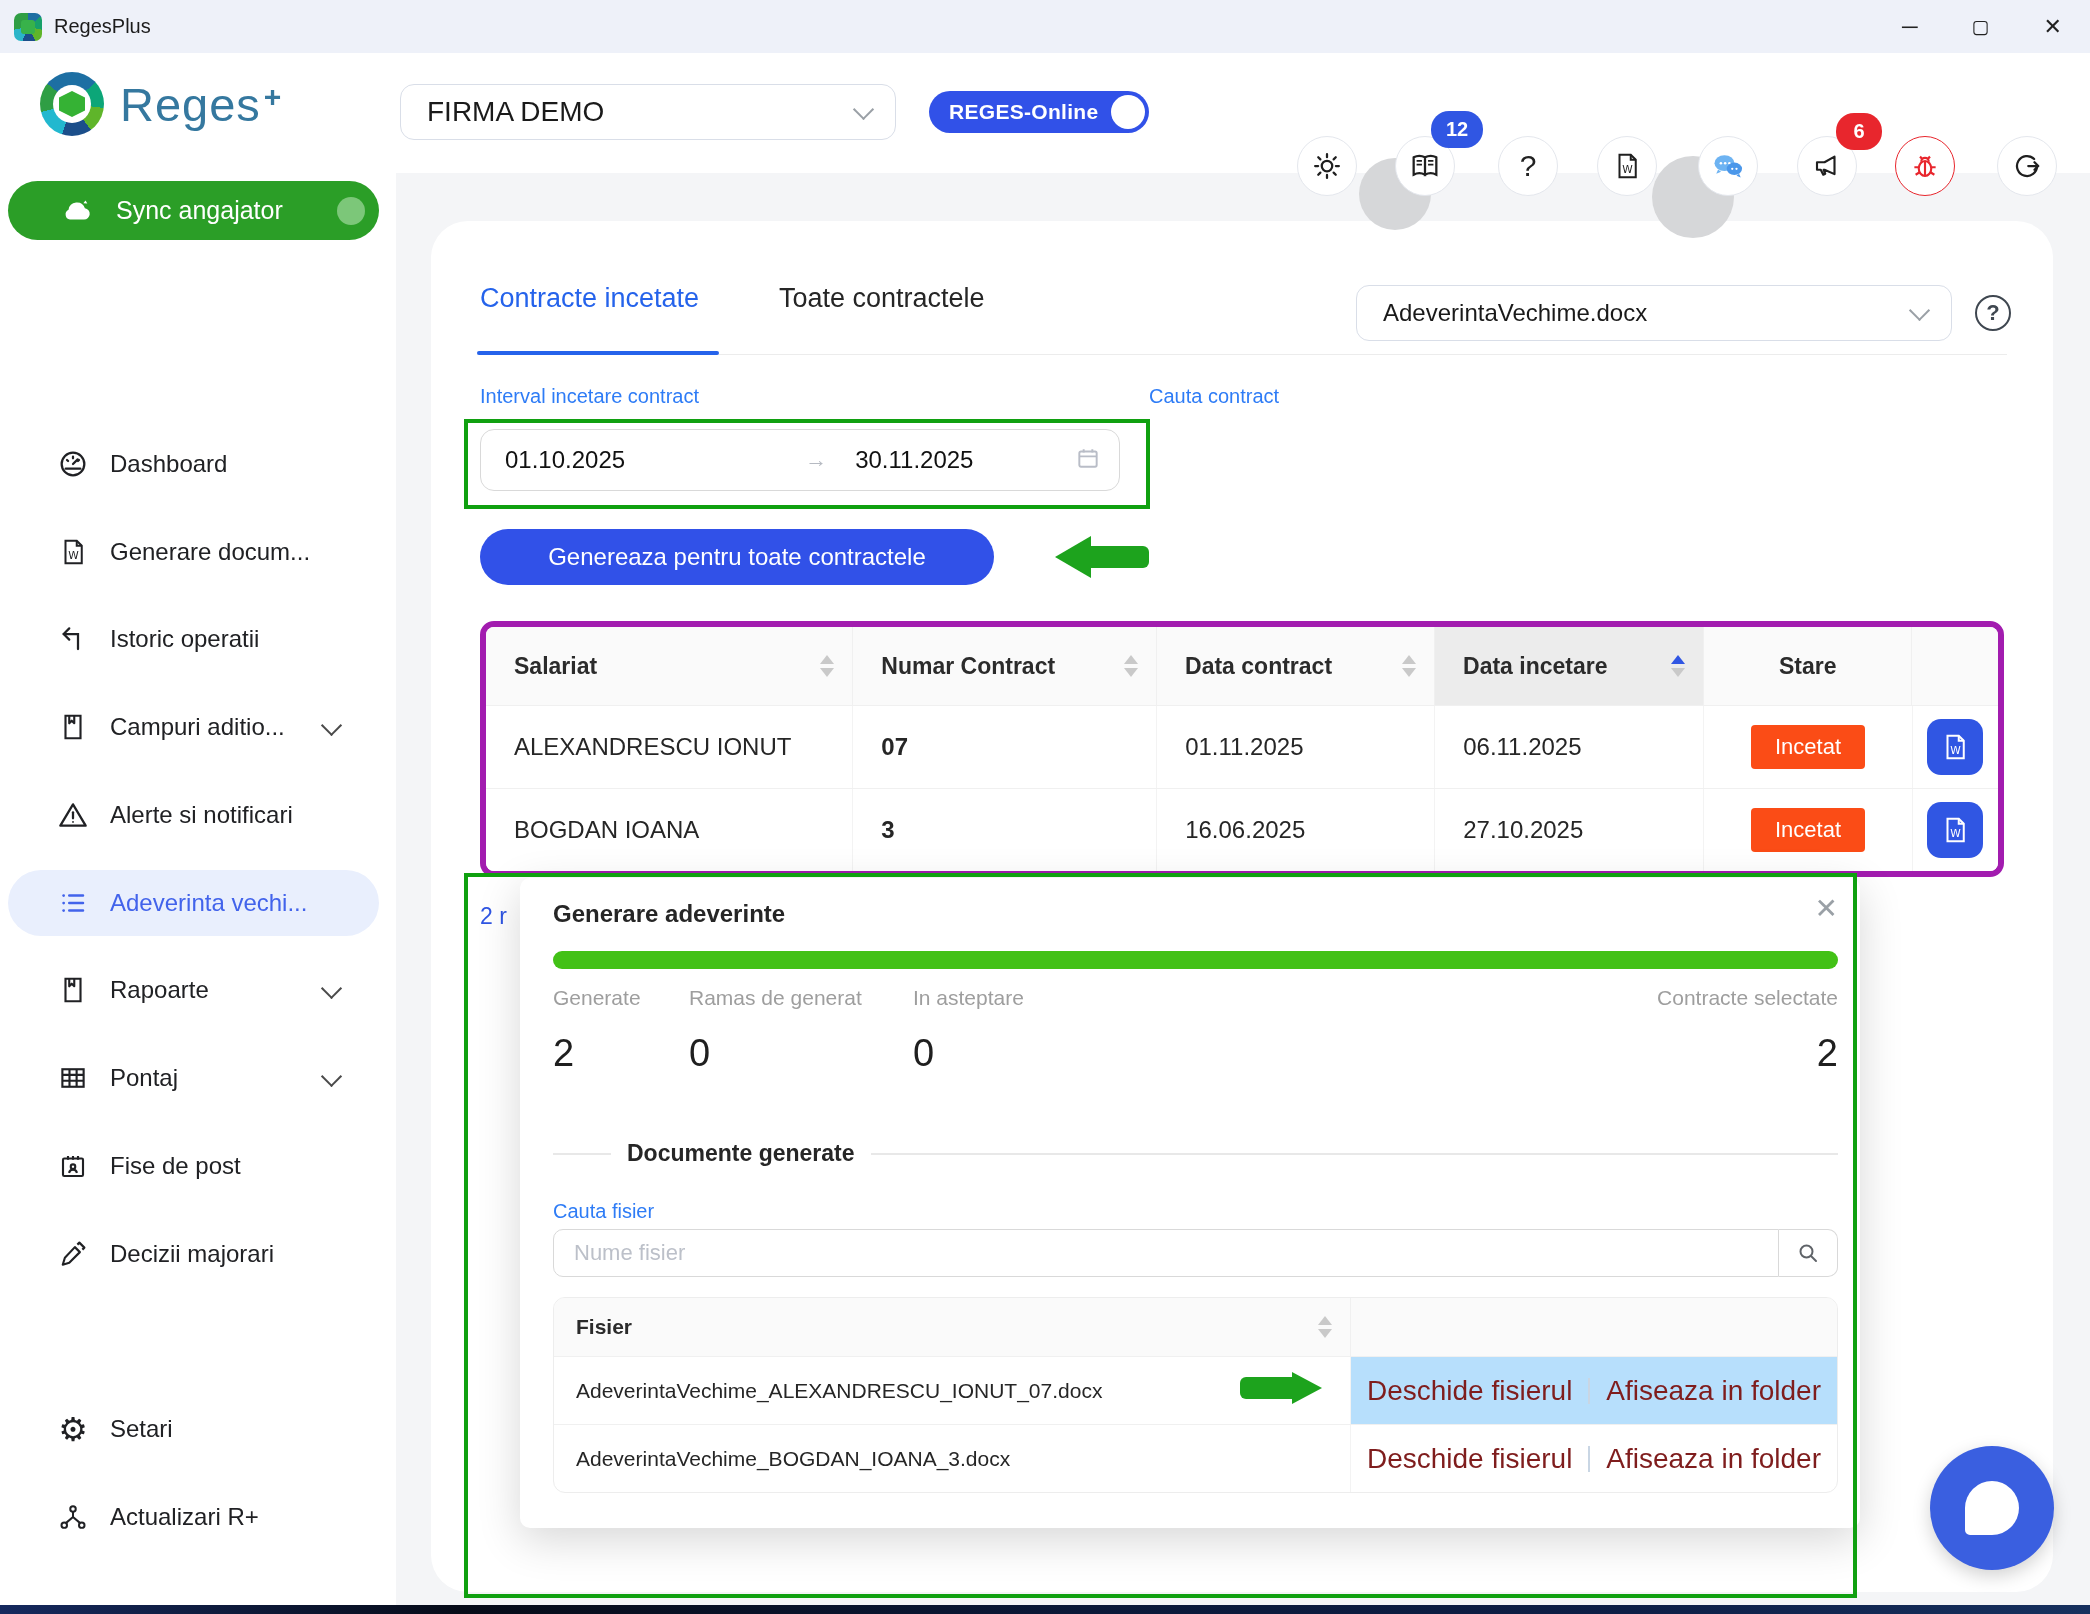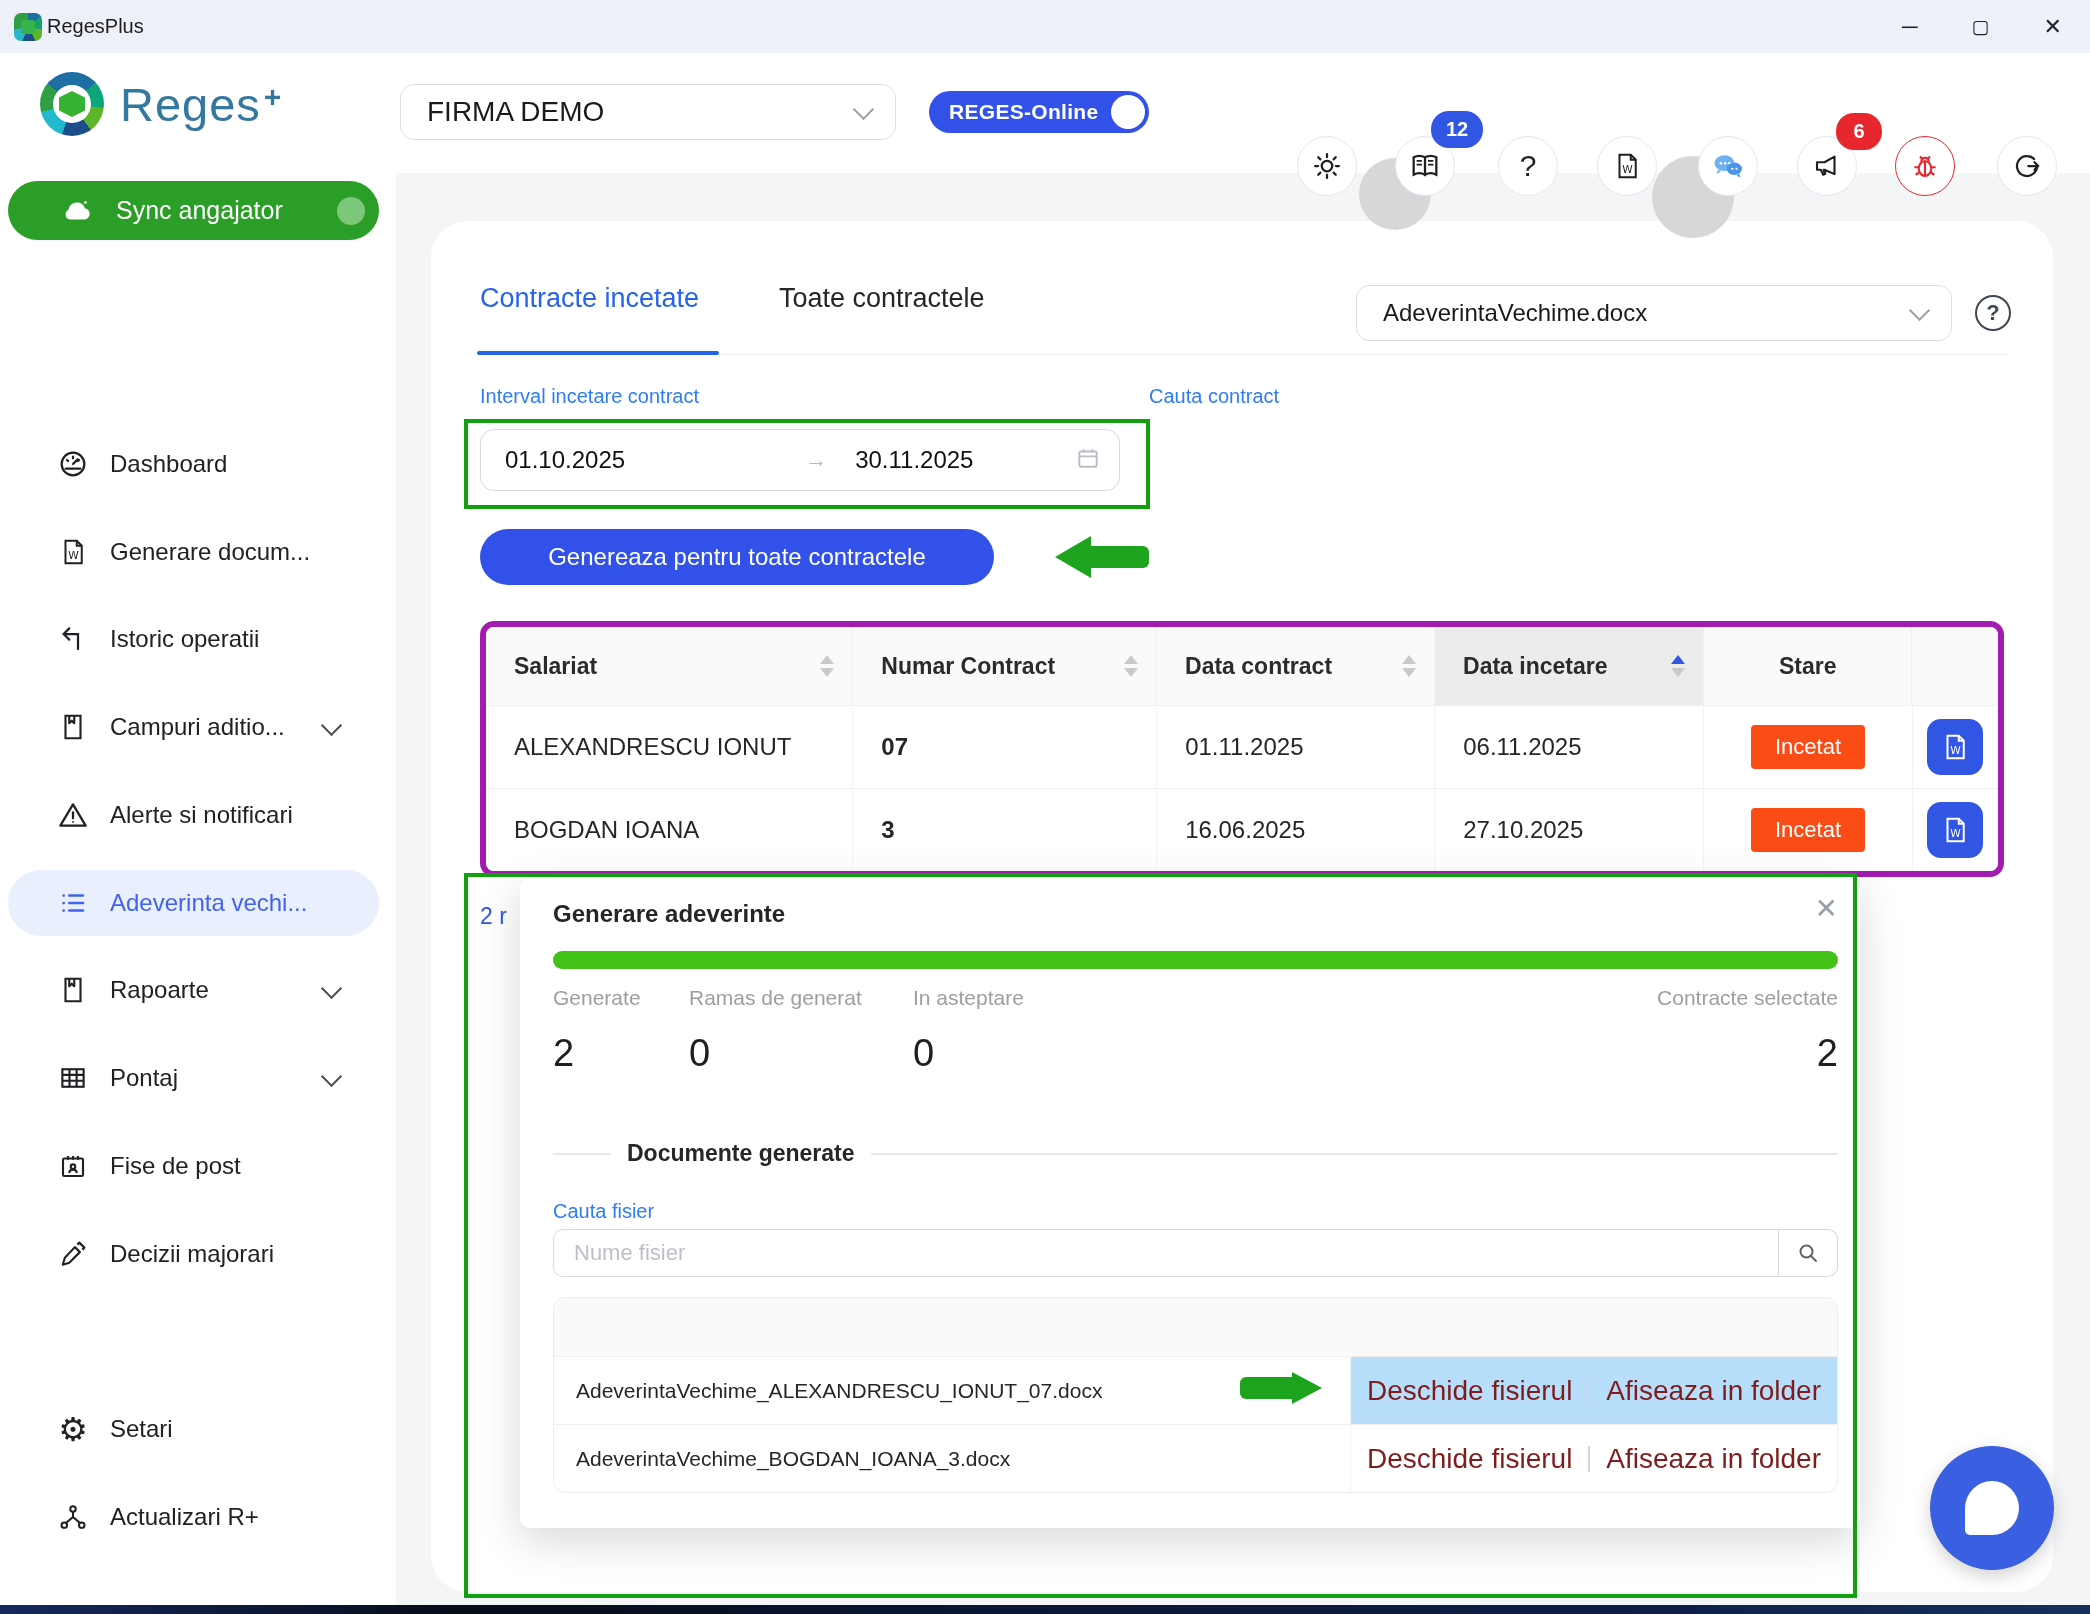--- a/index.html
+++ b/index.html
@@ -6,21 +6,21 @@
   body{
     width:2090px;height:1614px;position:relative;overflow:hidden;
     background:#f4f5f7;font-family:"Liberation Sans","DejaVu Sans",sans-serif;
     color:#1f1f1f;
   }
   
   .titlebar{position:absolute;left:0;top:0;width:2090px;height:53px;background:#eef1f9;display:flex;align-items:center;}
   .tb-icon{width:28px;height:28px;margin-left:14px;border-radius:7px;position:relative;
     background:conic-gradient(#1d6fa3 0 14%,#17a06a 14% 28%,#5fb52a 28% 42%,#1b4e8a 42% 56%,#2bb5c9 56% 72%,#2f9e44 72% 100%);}
   .tb-icon::after{content:"";position:absolute;inset:7px;background:#38b24a;border-radius:3px;}
-  .tb-title{margin-left:5px;font-size:20px;color:#1c1c1c;}
+  .tb-title{margin-left:12px;font-size:20px;color:#1c1c1c;}
   .win-controls{margin-left:auto;display:flex;align-items:center;gap:54px;margin-right:28px;font-size:22px;color:#222;}
   .win-controls span{cursor:default;line-height:1;}
   .win-max{font-size:19px;}
   
   .appheader{position:absolute;left:0;top:53px;width:2090px;height:120px;background:#ffffff;z-index:3;}
   .logo{position:absolute;left:40px;top:19px;display:flex;align-items:center;}
   .logo-mark{width:64px;height:64px;border-radius:50%;position:relative;
     background:conic-gradient(#1d6fa3 0 13%,#0ca678 13% 27%,#5fb52a 27% 40%,#1b4e8a 40% 55%,#22b8cf 55% 71%,#2f9e44 71% 86%,#1d6fa3 86% 100%);}
   .logo-mark::before{content:"";position:absolute;inset:13px;background:#fff;border-radius:50%;}
   .logo-mark::after{content:"";position:absolute;left:19px;top:19px;width:26px;height:26px;background:#35b234;
@@ -547,20 +547,27 @@
     <button class="sbtn">
       <svg width="24" height="24" viewBox="0 0 24 24" fill="none" stroke="#5f6368" stroke-width="2">
           <circle cx="10.5" cy="10.5" r="6"></circle>
           <path d="M15 15l5 5" stroke-linecap="round"></path>
         </svg>
     </button>
   </div>
 
   <div class="ftable">
     <div class="fhead">
+      <div class="fh f1">
+          <span>Fisier</span>
+          <span class="sort">
+            <span class="up"></span>
+            <span class="dn"></span>
+          </span>
+        </div>
       <div class="fh f2"></div>
     </div>
     <div id="file-rows">
   <div class="frow">
     <div class="fc f1">AdeverintaVechime_ALEXANDRESCU_IONUT_07.docx</div>
     <div class="fc f2 actions hl">
       <span class="flink">Deschide fisierul</span>
       <span class="fsep"></span>
       <span class="flink">Afiseaza in folder</span>
     </div>

